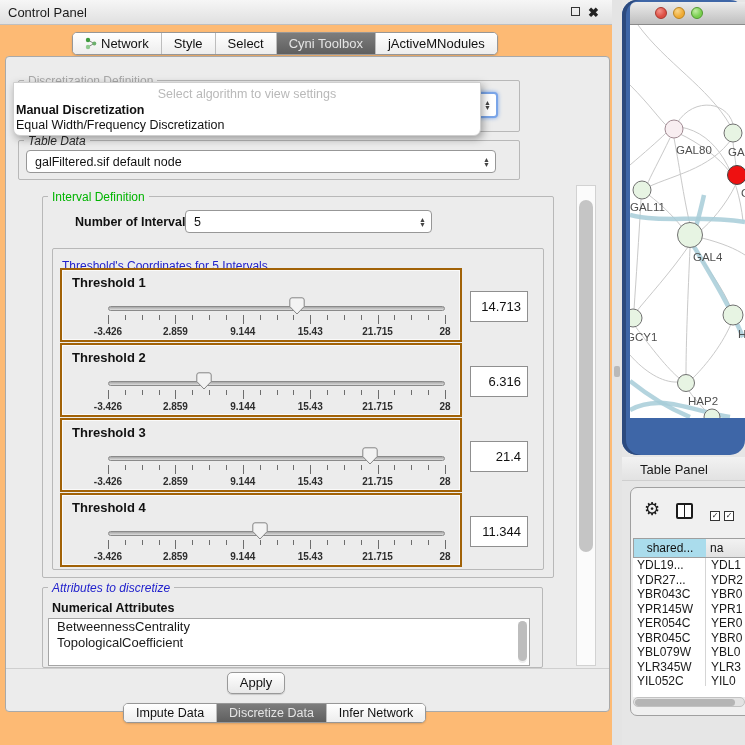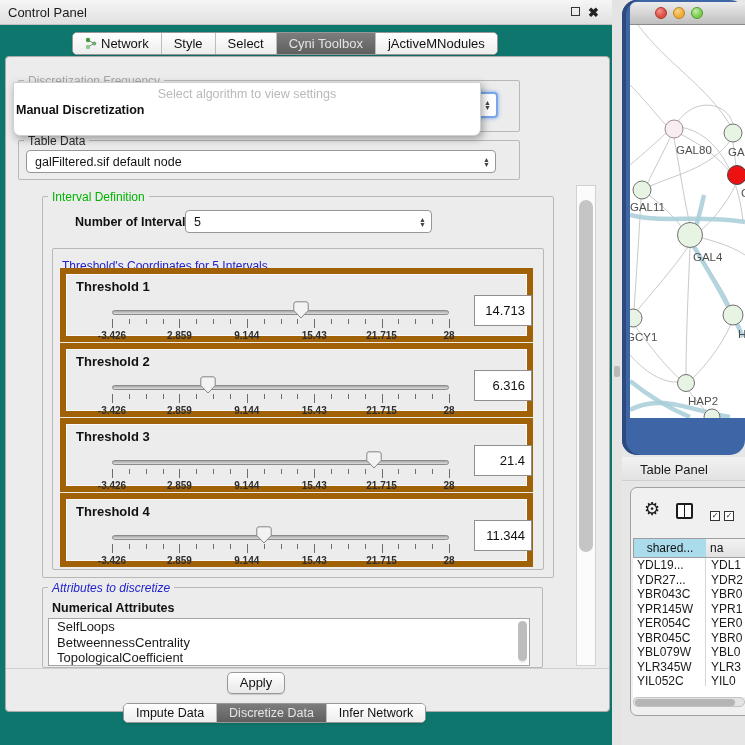--- a/index.html
+++ b/index.html
@@ -1,21 +1,21 @@
 <!DOCTYPE html>
 <html><head>
 <meta charset="utf-8">
 <style>
   html,body{margin:0;padding:0;background:#d9d9d9;}
   *{box-sizing:border-box;font-family:"Liberation Sans",sans-serif;}
   #root{position:relative;width:745px;height:745px;background:#e9e9e9;overflow:hidden;}
   .abs{position:absolute;}
 
   
-  #control-panel{left:0;top:0;width:612px;height:745px;background:#0f766e;}
+  #control-panel{left:0;top:0;width:612px;height:745px;background:#fdba74;}
   #cp-titlebar{left:0;top:0;width:612px;height:25px;background:linear-gradient(#f6f6f6,#e0e0e0);border-bottom:1px solid #bfbfbf;}
   #cp-title{left:8px;top:5px;font-size:13px;color:#1a1a1a;}
   .win-icon{top:6px;width:13px;height:13px;font-size:12px;color:#222;text-align:center;line-height:13px;cursor:default;}
   #float-icon{right:30px;}
   #float-icon span{display:inline-block;width:9px;height:9px;border:1.5px solid #333;}
   #close-icon{right:12px;font-weight:bold;font-size:13px;}
 
   .segbar{display:inline-flex;border:1px solid #979797;border-radius:5px;overflow:hidden;background:#fff;box-shadow:0 1px 2px rgba(0,0,0,.15);}
   .seg{display:inline-flex;align-items:center;gap:4px;padding:0 12px;background:linear-gradient(#ffffff,#ededed);border-right:1px solid #bdbdbd;color:#111;white-space:nowrap;}
   .seg:last-child{border-right:none;}
@@ -25,34 +25,34 @@
   #bottom-tabs{left:123px;top:703px;height:20px;}
   #bottom-tabs .seg{font-size:12.5px;}
 
   #content-box{left:5px;top:56px;width:605px;height:656px;border:1px solid #a9a9a9;border-radius:4px;background:#ececec;}
 
   .groupbox{border:1px solid #b8b8b8;border-radius:2px;}
   .grouptitle{position:absolute;background:#ececec;padding:0 4px;font-size:12px;white-space:nowrap;}
   .t-green{color:#00b400;}
   .t-blue{color:#2222cc;}
   .t-gray{color:#a8a8a8;}
-  .t-dark{color:#2a2a2a;}
+  .t-dark{color:#2a2a2a;font-style:italic;}
 
   .combo{background:#fff;border:1px solid #979797;border-radius:4px;display:flex;align-items:center;font-size:12.5px;color:#111;padding-left:8px;}
   .combo .stepper{margin-left:auto;margin-right:5px;display:flex;flex-direction:column;line-height:5px;font-size:7px;color:#444;}
 
   
   #algo-popup{left:13px;top:82px;width:468px;height:54px;background:#fff;border:1px solid #cfcfcf;border-radius:0 0 7px 7px;box-shadow:2px 3px 9px rgba(0,0,0,.35);z-index:40;}
   #algo-prompt{position:absolute;left:0;top:4px;width:100%;text-align:center;font-size:12.5px;color:#b9b9b9;}
   .algo-item{position:absolute;left:2px;font-size:12.5px;color:#111;white-space:nowrap;}
   #algo-item-0{top:20px;font-weight:bold;}
   #algo-item-1{top:35px;}
 
   
-  .thresh-panel{position:absolute;left:60px;width:473px;height:74px;background:#ececec;border:6px solid #a16207;box-shadow:inset 0 0 0 1px #fafafa;}
+  .thresh-panel{position:absolute;left:60px;width:402px;height:74px;background:#ececec;border:2px solid #a16207;box-shadow:inset 0 0 0 1px #fafafa;}
   .thresh-label{position:absolute;left:10px;top:5px;font-size:13px;font-weight:bold;color:#111;}
   .track{position:absolute;left:46px;top:36px;width:337px;height:5px;border:1px solid #8a8a8a;border-radius:3px;background:linear-gradient(#a6a6a6,#dedede);}
   .thumb{position:absolute;top:27px;width:16px;height:18px;z-index:2;}
   .tickrow{position:absolute;left:46px;top:45px;width:337px;height:10px;}
   .tick{position:absolute;top:0;width:1px;background:#6d6d6d;}
   .tick.minor{height:5px;}
   .tick.major{height:9px;}
   .labelrow{position:absolute;left:46px;top:56px;width:337px;height:12px;}
   .ticklabel{position:absolute;transform:translateX(-50%);font-size:10px;font-weight:bold;color:#2e2e2e;white-space:nowrap;}
   .value-field{position:absolute;left:408px;top:21px;width:58px;height:31px;background:#fff;border:1px solid #8f8f8f;font-size:13px;color:#111;text-align:right;padding:7px 6px 0 0;}
@@ -137,31 +137,32 @@
           <span>Cyni Toolbox</span>
         </div>
         <div class="seg">
           <span>jActiveMNodules</span>
         </div>
       </div>
 
     <div id="content-box" class="abs"></div>
 
     <div class="abs groupbox" style="left:18px;top:80px;width:502px;height:52px;"></div>
-    <div class="abs grouptitle t-gray" style="left:24px;top:74px;">Discretization Frequency</div>
+    <div class="abs grouptitle t-gray" style="left:24px;top:74px;">Discretization Definition</div>
     <div class="abs combo" style="left:30px;top:92px;width:468px;height:26px;border:2px solid #7aa5e8;box-shadow:0 0 4px #7aa5e8;z-index:2;">
       <span class="stepper">
           <span>▲</span>
           <span>▼</span>
         </span>
     </div>
 
     <div id="algo-popup" class="abs">
       <div id="algo-prompt">Select algorithm to view settings</div>
       <div id="algo-item-0" class="algo-item">Manual Discretization</div>
+      <div id="algo-item-1" class="algo-item">Equal Width/Frequency Discretization</div>
     </div>
 
     <div class="abs groupbox" style="left:18px;top:140px;width:502px;height:40px;"></div>
     <div class="abs grouptitle t-dark" style="left:24px;top:134px;">Table Data</div>
     <div class="abs combo" style="left:26px;top:150px;width:470px;height:23px;justify-content:center;">
       <span>galFiltered.sif default node</span>
       <span class="stepper">
           <span>▲</span>
           <span>▼</span>
         </span>
@@ -346,21 +347,20 @@
           </div>
     <div class="value-field">11.344</div>
   </div>
       </div>
 
     <div class="abs groupbox" style="left:42px;top:587px;width:501px;height:81px;"></div>
     <div class="abs grouptitle t-blue" style="left:48px;top:581px;font-style:italic;">Attributes to discretize</div>
     <div class="abs" style="left:52px;top:601px;font-size:12.5px;font-weight:bold;color:#111;">Numerical Attributes</div>
     <div id="attr-list" class="abs">
       <div id="attr-items">
-          <div class="attr-item">SelfLoops</div>
           <div class="attr-item">BetweennessCentrality</div>
           <div class="attr-item">TopologicalCoefficient</div>
         </div>
       <div id="attr-scroll">
           <div id="attr-scroll-thumb"></div>
         </div>
     </div>
 
     <div id="main-scroll" class="abs">
       <div id="main-scroll-thumb"></div>

